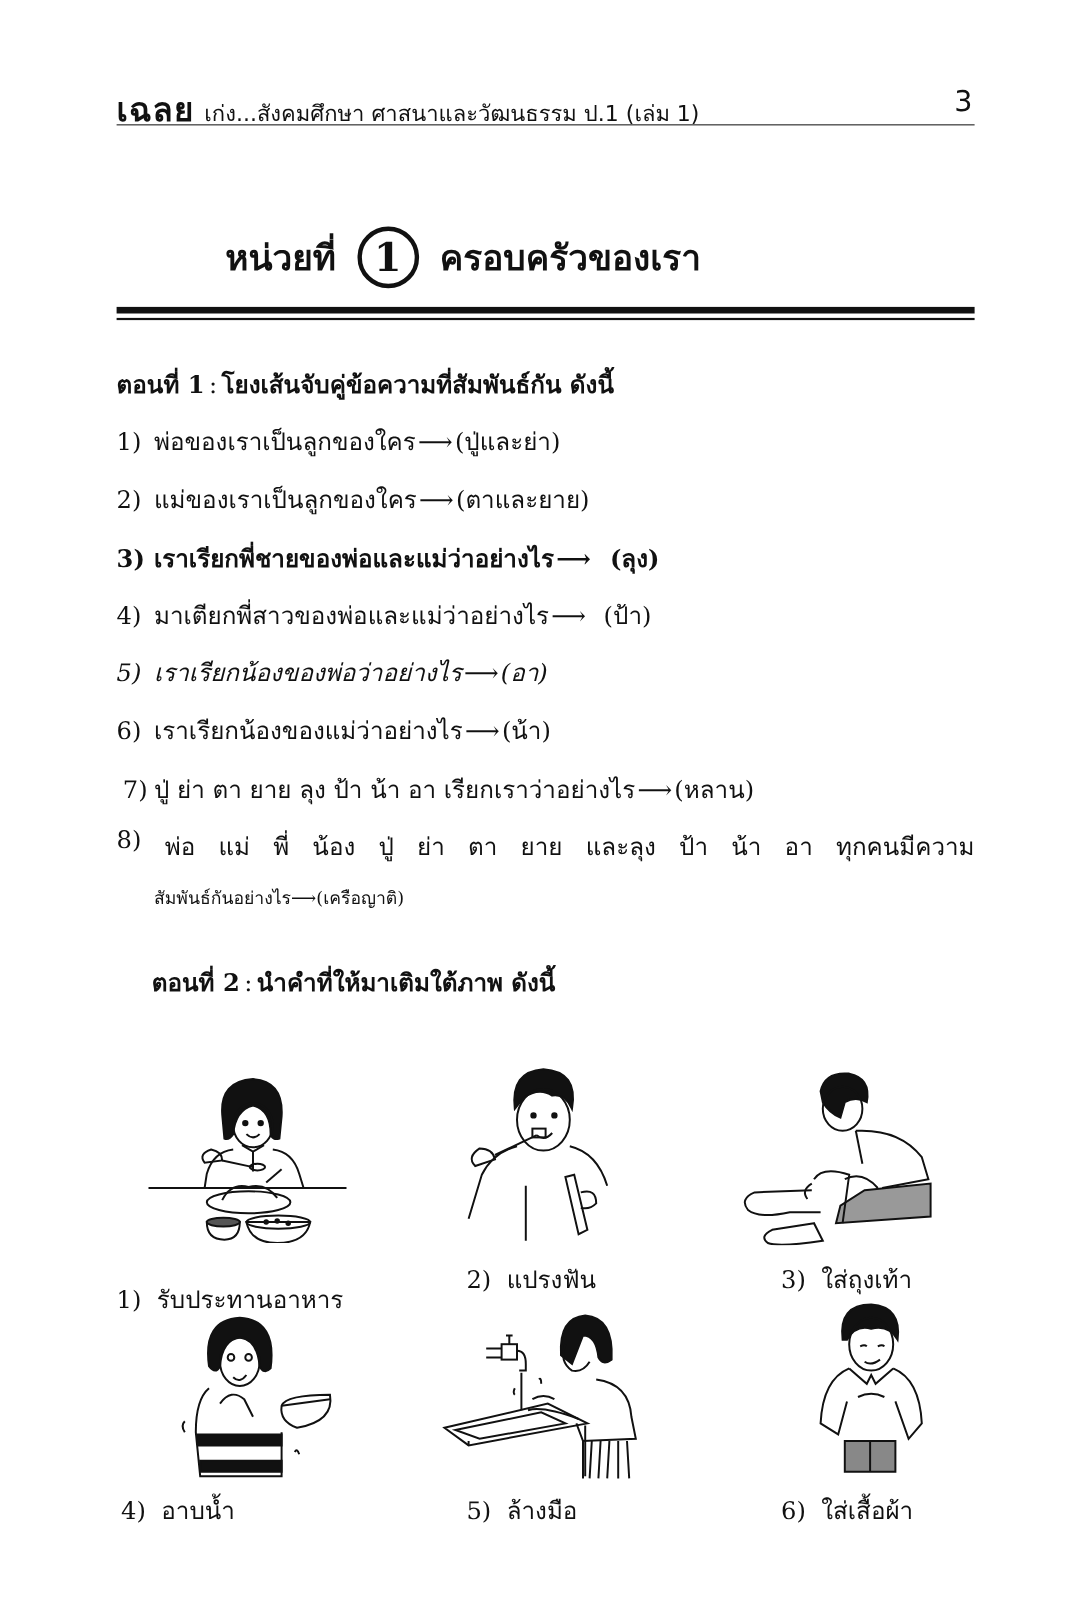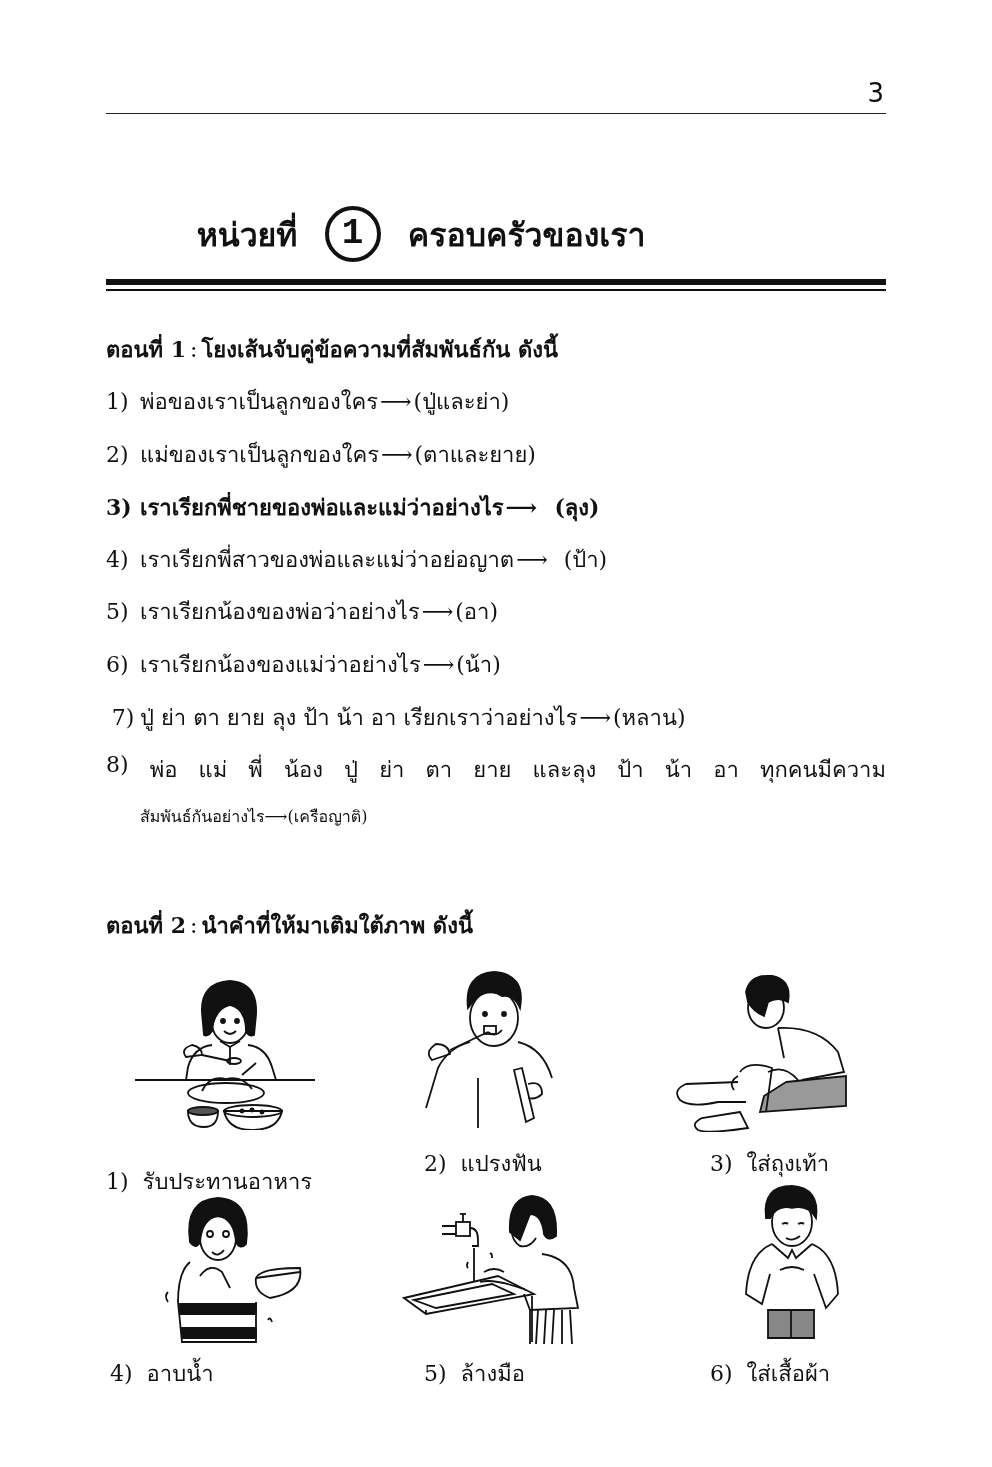--- a/index.html
+++ b/index.html
@@ -5,21 +5,21 @@
     * { margin: 0; padding: 0; box-sizing: border-box; }
     html, body { width: 992px; height: 1467px; background: #ffffff; overflow: hidden; }
     body { position: relative; color: #111; font-family: "DejaVu Serif", "Liberation Serif", serif; }
 
     .header { position: absolute; left: 106px; top: 76px; width: 780px; height: 38px; border-bottom: 1.5px solid #222; }
     .header .hl { position: absolute; left: 0; top: 0; font-family: "DejaVu Sans", "Liberation Sans", sans-serif; white-space: nowrap; }
     .header .brand { font-weight: bold; font-size: 30px; letter-spacing: 1px; }
     .header .sub { font-size: 20px; margin-left: 4px; }
     .header .pg { position: absolute; right: 2px; top: 2px; font-family: "DejaVu Sans", "Liberation Sans", sans-serif; font-size: 26px; }
 
-    .unit-title { position: absolute; left: 0; width: 842px; top: 206px; text-align: center; font-size: 32px; font-weight: bold; white-space: nowrap; font-family: Liberation Mono, monospace; }
+    .unit-title { position: absolute; left: 0; width: 842px; top: 206px; text-align: center; font-size: 32px; font-weight: bold; white-space: nowrap; }
     .unit-title .circle { display: inline-block; width: 56px; height: 56px; border: 4px solid #111; border-radius: 50%; text-align: center; line-height: 48px; font-size: 36px; margin: 0 8px; vertical-align: middle; }
     .unit-title span { vertical-align: middle; }
 
     .rule-thick { position: absolute; left: 106px; width: 780px; top: 279px; height: 6px; background: #111; }
     .rule-thin { position: absolute; left: 106px; width: 780px; top: 289px; height: 2px; background: #111; }
 
     .section-head { position: absolute; left: 106px; font-size: 22px; font-weight: bold; white-space: nowrap; }
     .section-head .lbl { }
     .section-head .colon { font-weight: normal; margin: 0 4px; }
 
@@ -29,20 +29,24 @@
     .q.wide { width: 780px; display: flex; justify-content: space-between; }
     .q2 { position: absolute; left: 140px; font-size: 16px; white-space: nowrap; }
 
     .pic { position: absolute; }
     .cap { position: absolute; font-size: 22px; white-space: nowrap; }
   </style>
 </head>
 <body>
 
 <div class="header">
+  <div class="hl">
+    <span class="brand">เฉลย</span>
+    <span class="sub">เก่ง...สังคมศึกษา ศาสนาและวัฒนธรรม ป.1 (เล่ม 1)</span>
+  </div>
   <div class="pg">3</div>
 </div>
 
 <div class="unit-title">
   <span>หน่วยที่</span>
   <span class="circle">1</span>
   <span>ครอบครัวของเรา</span>
 </div>
 <div class="rule-thick"></div>
 <div class="rule-thin"></div>
@@ -54,23 +58,23 @@
 <div class="q" style="top:384px;">
   <span class="num">1)</span><span>พ่อของเราเป็นลูกของใคร</span><span class="arrow">⟶</span><span>(ปู่และย่า)</span>
 </div>
 <div class="q" style="top:437px;">
   <span class="num">2)</span><span>แม่ของเราเป็นลูกของใคร</span><span class="arrow">⟶</span><span>(ตาและยาย)</span>
 </div>
 <div class="q" style="top:490px;font-weight:bold;">
   <span class="num">3)</span><span>เราเรียกพี่ชายของพ่อและแม่ว่าอย่างไร</span><span class="arrow">⟶</span>&nbsp;&nbsp;<span>(ลุง)</span>
 </div>
 <div class="q" style="top:542px;">
-  <span class="num">4)</span><span>เราเรียกพี่สาวของพ่อและแม่ว่าอย่อญาต</span><span class="arrow">⟶</span>&nbsp;&nbsp;<span>(ป้า)</span>
-</div>
-<div class="q" style="top:594px;">
+  <span class="num">4)</span><span>มาเตียกพี่สาวของพ่อและแม่ว่าอย่างไร</span><span class="arrow">⟶</span>&nbsp;&nbsp;<span>(ป้า)</span>
+</div>
+<div class="q" style="top:594px;font-style:italic;">
   <span class="num">5)</span><span>เราเรียกน้องของพ่อว่าอย่างไร</span><span class="arrow">⟶</span><span>(อา)</span>
 </div>
 <div class="q" style="top:647px;">
   <span class="num">6)</span><span>เราเรียกน้องของแม่ว่าอย่างไร</span><span class="arrow">⟶</span><span>(น้า)</span>
 </div>
 <div class="q" style="top:700px;text-align:center;">
   <span class="num">7)</span><span>ปู่ ย่า ตา ยาย ลุง ป้า น้า อา เรียกเราว่าอย่างไร</span><span class="arrow">⟶</span><span>(หลาน)</span>
 </div>
 <div class="q wide" style="top:752px;">
   <span>8)</span>
@@ -85,21 +89,21 @@
   <span>และลุง</span>
   <span>ป้า</span>
   <span>น้า</span>
   <span>อา</span>
   <span>ทุกคนมีความ</span>
 </div>
 <div class="q2" style="top:804px;">
   <span>สัมพันธ์กันอย่างไร</span><span class="arrow">⟶</span><span>(เครือญาติ)</span>
 </div>
 
-<div class="section-head" style="top:908px;">
+<div class="section-head" style="top:876px;margin-left:32px;">
   <span class="lbl">ตอนที่ 2</span><span class="colon">:</span><span>นำคำที่ให้มาเติมใต้ภาพ ดังนี้</span>
 </div>
 
 <svg class="pic" style="left:130px;top:975px;" width="190" height="155" viewBox="0 0 190 155" fill="none" stroke="#111" stroke-width="1.8">
   <path d="M72 38 Q70 8 100 6 Q128 8 126 40 L124 60 Q118 62 116 56 Q116 34 100 30 Q84 34 82 56 Q78 62 74 60 Z" fill="#111"></path>
   <ellipse cx="100" cy="48" rx="18" ry="20"></ellipse>
   <circle cx="93" cy="46" r="2" fill="#111"></circle>
     <circle cx="107" cy="46" r="2" fill="#111"></circle>
   <path d="M94 56 Q100 62 106 56"></path>
   <path d="M82 70 Q64 72 58 92 L56 105"></path>

